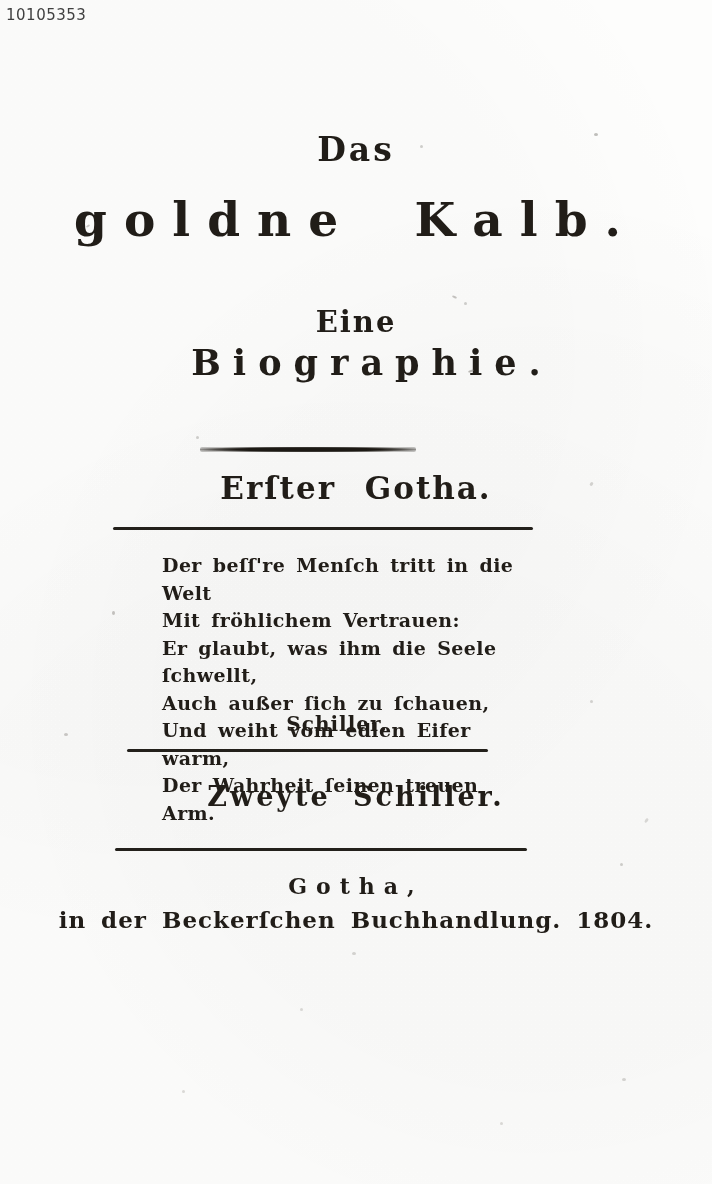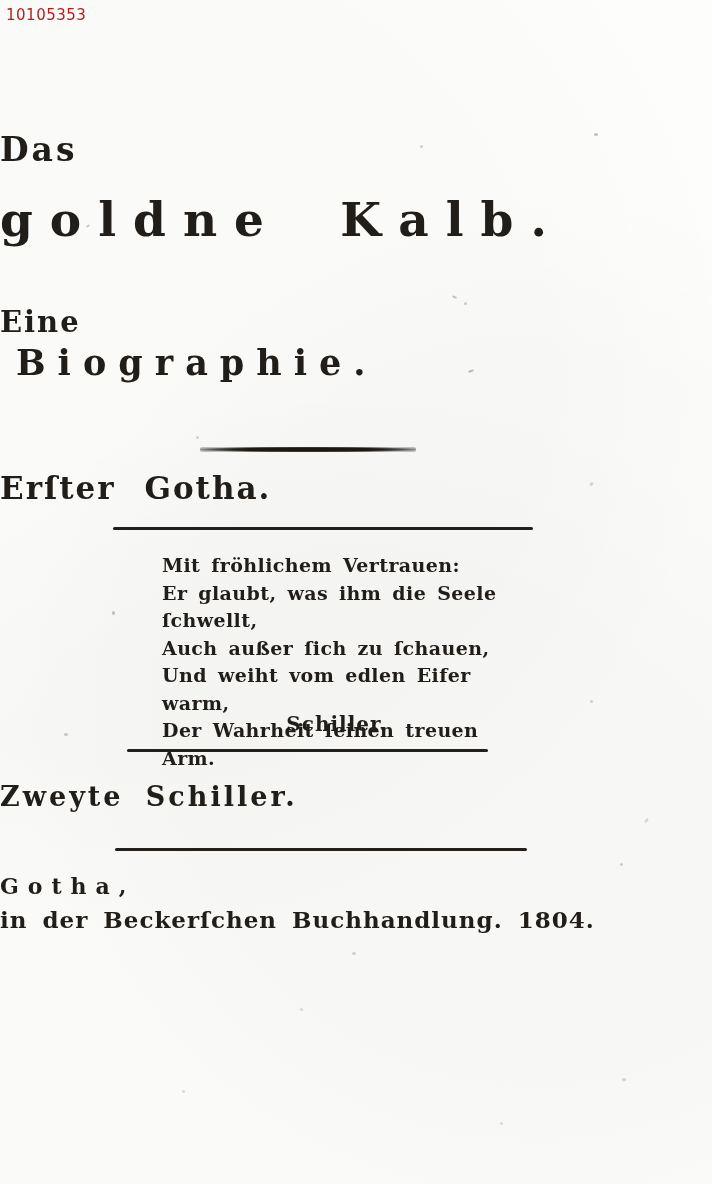--- a/index.html
+++ b/index.html
@@ -27,27 +27,27 @@
       radial-gradient(circle at 50% 85%, rgba(0,0,0,0.010) 0 40%, transparent 60%);
     pointer-events: none;
   }
   .scan-id {
     position: absolute;
     top: 6px;
     left: 6px;
     font-family: "DejaVu Sans", "Liberation Sans", sans-serif;
     font-size: 15px;
     letter-spacing: 0.5px;
-    color: #b91c1c;
+    color: #404040;
   }
   .centered {
     position: absolute;
     left: 0;
     width: 712px;
-    text-align: left;
+    text-align: center;
     font-weight: bold;
   }
   .title-das {
     top: 130px;
     font-size: 33px;
     letter-spacing: 3px;
   }
   .title-main {
     top: 192px;
     font-size: 47px;
@@ -143,20 +143,21 @@
   <div class="centered subtitle-eine">Eine</div>
   <div class="centered subtitle-bio">Biographie.</div>
 
   <div class="rule rule-swelled rule-1"></div>
 
   <div class="centered volume">Erſter Gotha.</div>
 
   <div class="rule rule-2"></div>
 
   <div class="epigraph">
+    <div>Der beſſ're Menſch tritt in die Welt</div>
     <div>Mit fröhlichem Vertrauen:</div>
     <div>Er glaubt, was ihm die Seele ſchwellt,</div>
     <div>Auch außer ſich zu ſchauen,</div>
     <div>Und weiht vom edlen Eifer warm,</div>
     <div>Der Wahrheit ſeinen treuen Arm.</div>
   </div>
   <div class="epigraph-attr">Schiller.</div>
 
   <div class="rule rule-3"></div>
 

